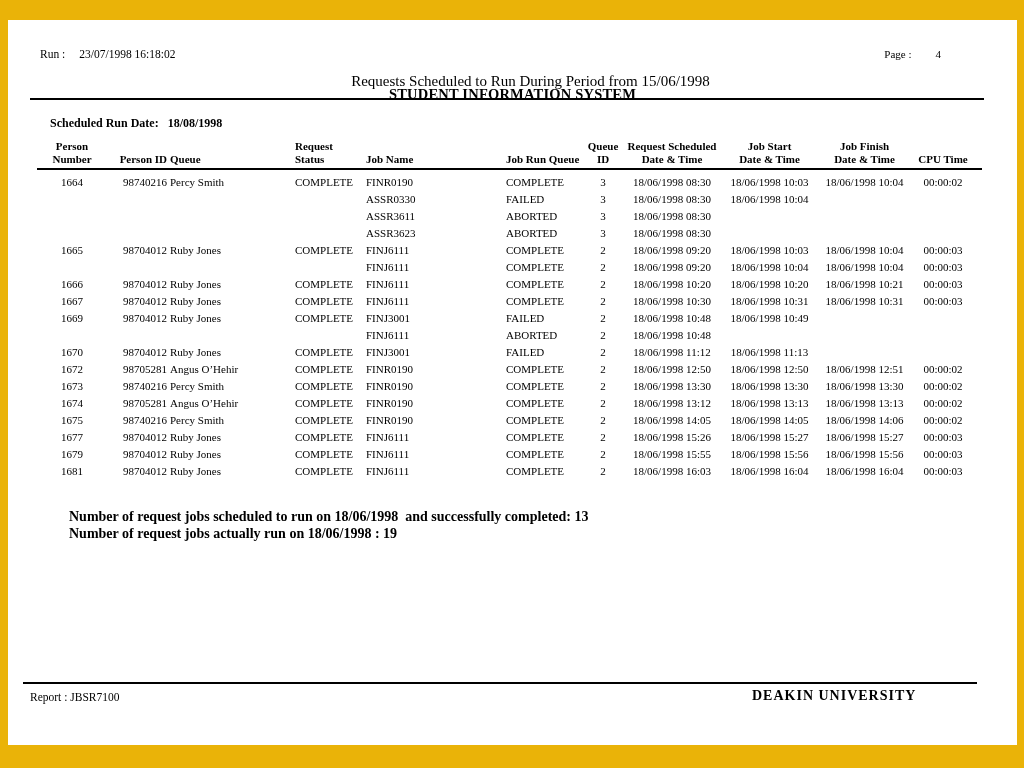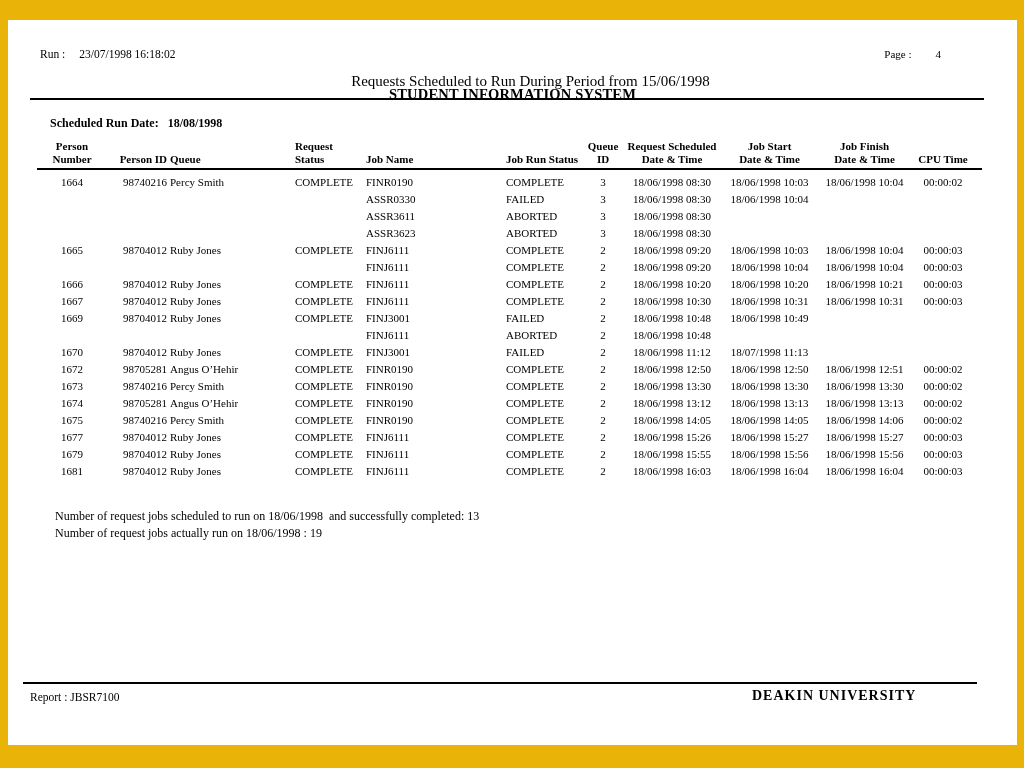--- a/index.html
+++ b/index.html
@@ -76,22 +76,22 @@
   tbody tr:first-child td { padding-top: 4px; }
   .c1 { text-align: center; }
   .c2 { text-align: right; padding-left: 10px; }
   .c3 { text-align: left; padding-left: 3px; }
   .c4 { text-align: left; padding-left: 3px; margin-top: 32px; }
   .c5 { text-align: left; padding-left: 2px; }
   .c6 { text-align: left; padding-left: 2px; }
   .c7, .c8, .c9, .c10 { text-align: center; }
   .c11 { text-align: center; padding-right: 8px; }
   .summary {
-    position: absolute; top: 488px; left: 47px;
-    font-size: 12px; font-weight: normal;
+    position: absolute; top: 488px; left: 61px;
+    font-size: 14px; font-weight: bold;
   }
   .summary div { white-space: pre; line-height: 17px; }
   .rule-bottom {
     position: absolute; top: 662px; left: 15px;
     width: 954px; height: 2px; background: #000;
   }
   .report-id {
     position: absolute; top: 671px; left: 22px;
     font-size: 11.5px; white-space: nowrap;
   }
@@ -140,21 +140,21 @@
             <col class="w10">
             <col class="w11">
         </colgroup>
         <thead>
           <tr>
             <th class="c1"><span>Person</span><br><span>Number</span></th>
             <th class="c2"><span>Person ID</span></th>
             <th class="c3"><span>Queue</span></th>
             <th class="c4"><span>Request Status</span></th>
             <th class="c5"><span>Job Name</span></th>
-            <th class="c6"><span>Job Run Status</span></th>
+            <th class="c6"><span>Job Run Queue</span></th>
             <th class="c7"><span>Queue</span><br><span>ID</span></th>
             <th class="c8"><span>Request Scheduled</span><br><span>Date &amp; Time</span></th>
             <th class="c9"><span>Job Start</span><br><span>Date &amp; Time</span></th>
             <th class="c10"><span>Job Finish</span><br><span>Date &amp; Time</span></th>
             <th class="c11"><span>CPU Time</span></th>
           </tr>
         </thead>
         <tbody>
             <tr>
               <td class="c1">1664</td>
@@ -288,21 +288,21 @@
             </tr>
             <tr>
               <td class="c1">1670</td>
               <td class="c2">98704012</td>
               <td class="c3">Ruby Jones</td>
               <td class="c4">COMPLETE</td>
               <td class="c5">FINJ3001</td>
               <td class="c6">FAILED</td>
               <td class="c7">2</td>
               <td class="c8">18/06/1998 11:12</td>
-              <td class="c9">18/07/1998 11:13</td>
+              <td class="c9">18/06/1998 11:13</td>
               <td class="c10"></td>
               <td class="c11"></td>
             </tr>
             <tr>
               <td class="c1">1672</td>
               <td class="c2">98705281</td>
               <td class="c3">Angus O’Hehir</td>
               <td class="c4">COMPLETE</td>
               <td class="c5">FINR0190</td>
               <td class="c6">COMPLETE</td>

